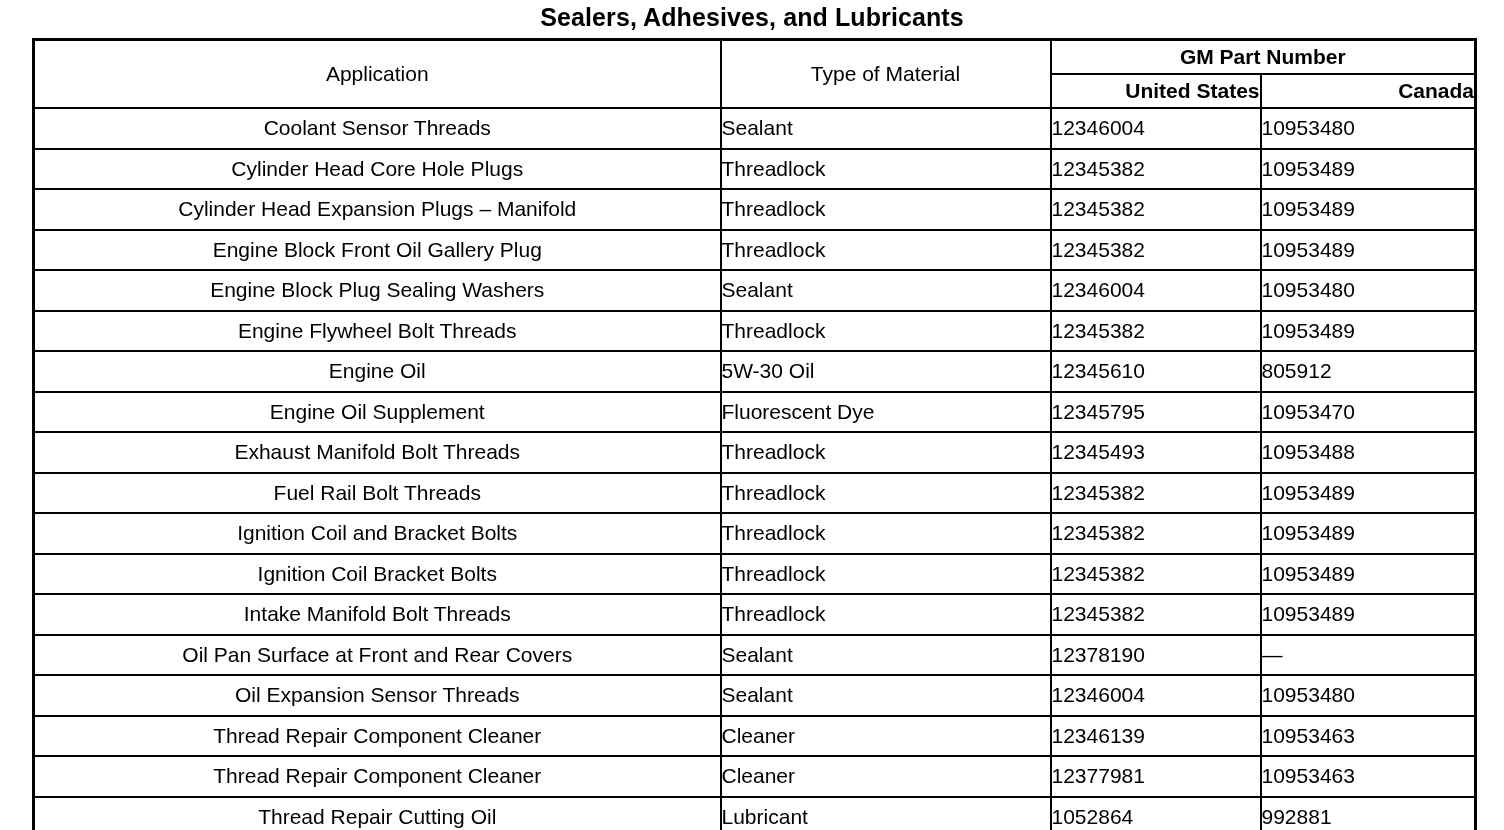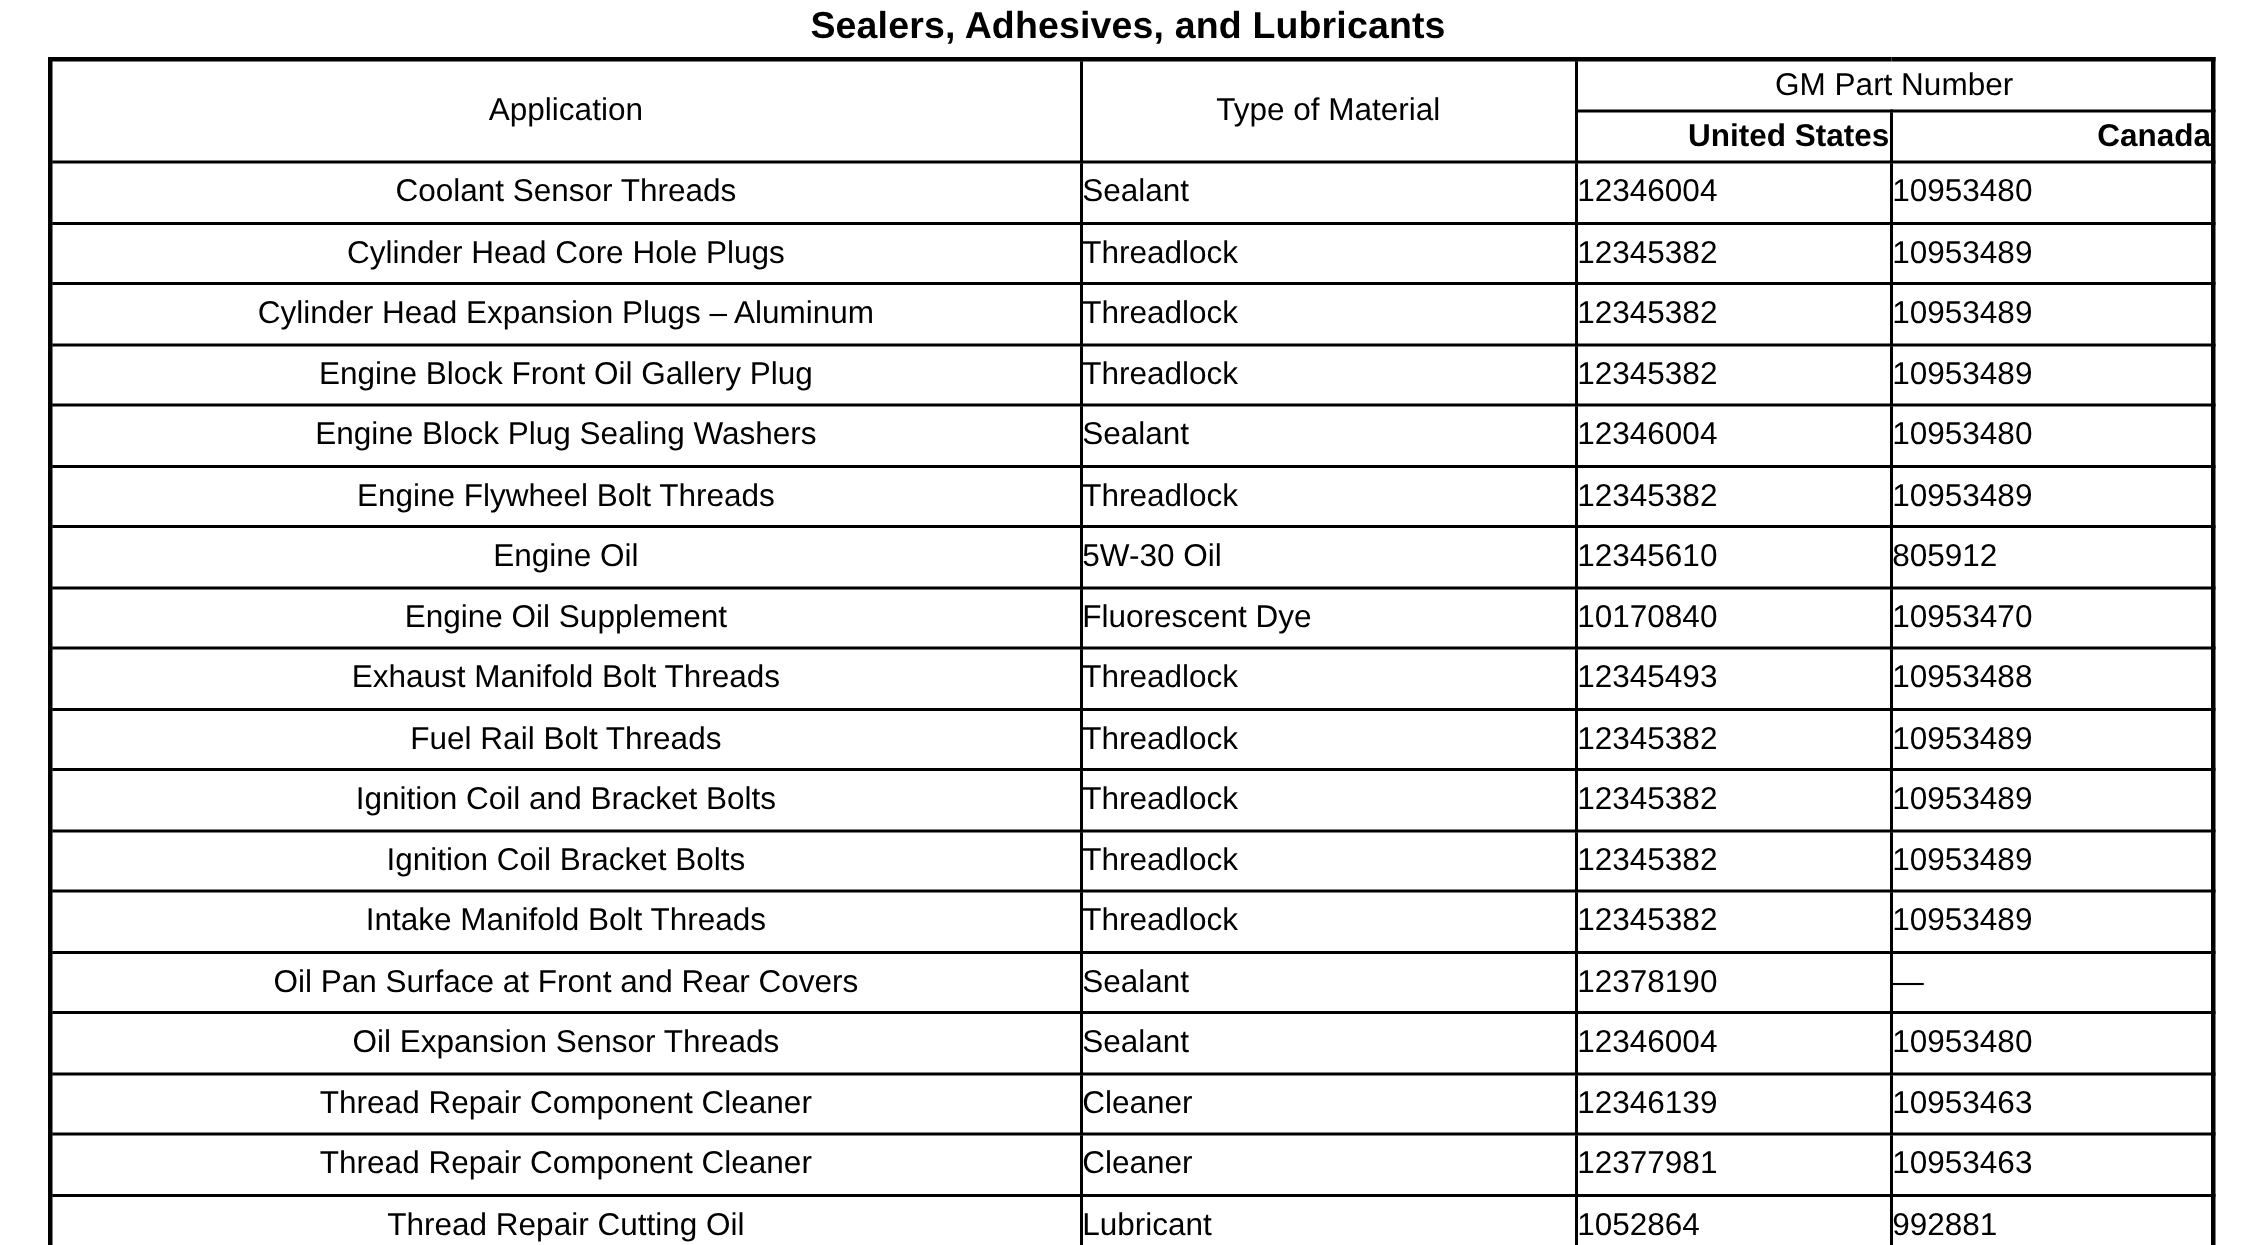--- a/index.html
+++ b/index.html
@@ -51,21 +51,21 @@
     background: #fff;
   }
   th.hdr {
     font-weight: normal;
     text-align: center;
     vertical-align: middle;
     height: 66px;
     font-size: 21.5px;
   }
   th.hdr-gm {
-    font-weight: normal;
+    font-weight: bold;
     height: 32px;
     font-size: 21.5px;
   }
   th.hdr-sub {
     font-weight: bold;
     text-align: right;
     height: 32px;
     font-size: 21px;
   }
   td.app {
@@ -114,21 +114,21 @@
             <td class="num">12346004</td>
             <td class="num">10953480</td>
           </tr>
           <tr>
             <td class="app">Cylinder Head Core Hole Plugs</td>
             <td class="mat">Threadlock</td>
             <td class="num">12345382</td>
             <td class="num">10953489</td>
           </tr>
           <tr>
-            <td class="app">Cylinder Head Expansion Plugs – Aluminum</td>
+            <td class="app">Cylinder Head Expansion Plugs – Manifold</td>
             <td class="mat">Threadlock</td>
             <td class="num">12345382</td>
             <td class="num">10953489</td>
           </tr>
           <tr>
             <td class="app">Engine Block Front Oil Gallery Plug</td>
             <td class="mat">Threadlock</td>
             <td class="num">12345382</td>
             <td class="num">10953489</td>
           </tr>
@@ -146,21 +146,21 @@
           </tr>
           <tr>
             <td class="app">Engine Oil</td>
             <td class="mat">5W-30 Oil</td>
             <td class="num">12345610</td>
             <td class="num">805912</td>
           </tr>
           <tr>
             <td class="app">Engine Oil Supplement</td>
             <td class="mat">Fluorescent Dye</td>
-            <td class="num">10170840</td>
+            <td class="num">12345795</td>
             <td class="num">10953470</td>
           </tr>
           <tr>
             <td class="app">Exhaust Manifold Bolt Threads</td>
             <td class="mat">Threadlock</td>
             <td class="num">12345493</td>
             <td class="num">10953488</td>
           </tr>
           <tr>
             <td class="app">Fuel Rail Bolt Threads</td>

